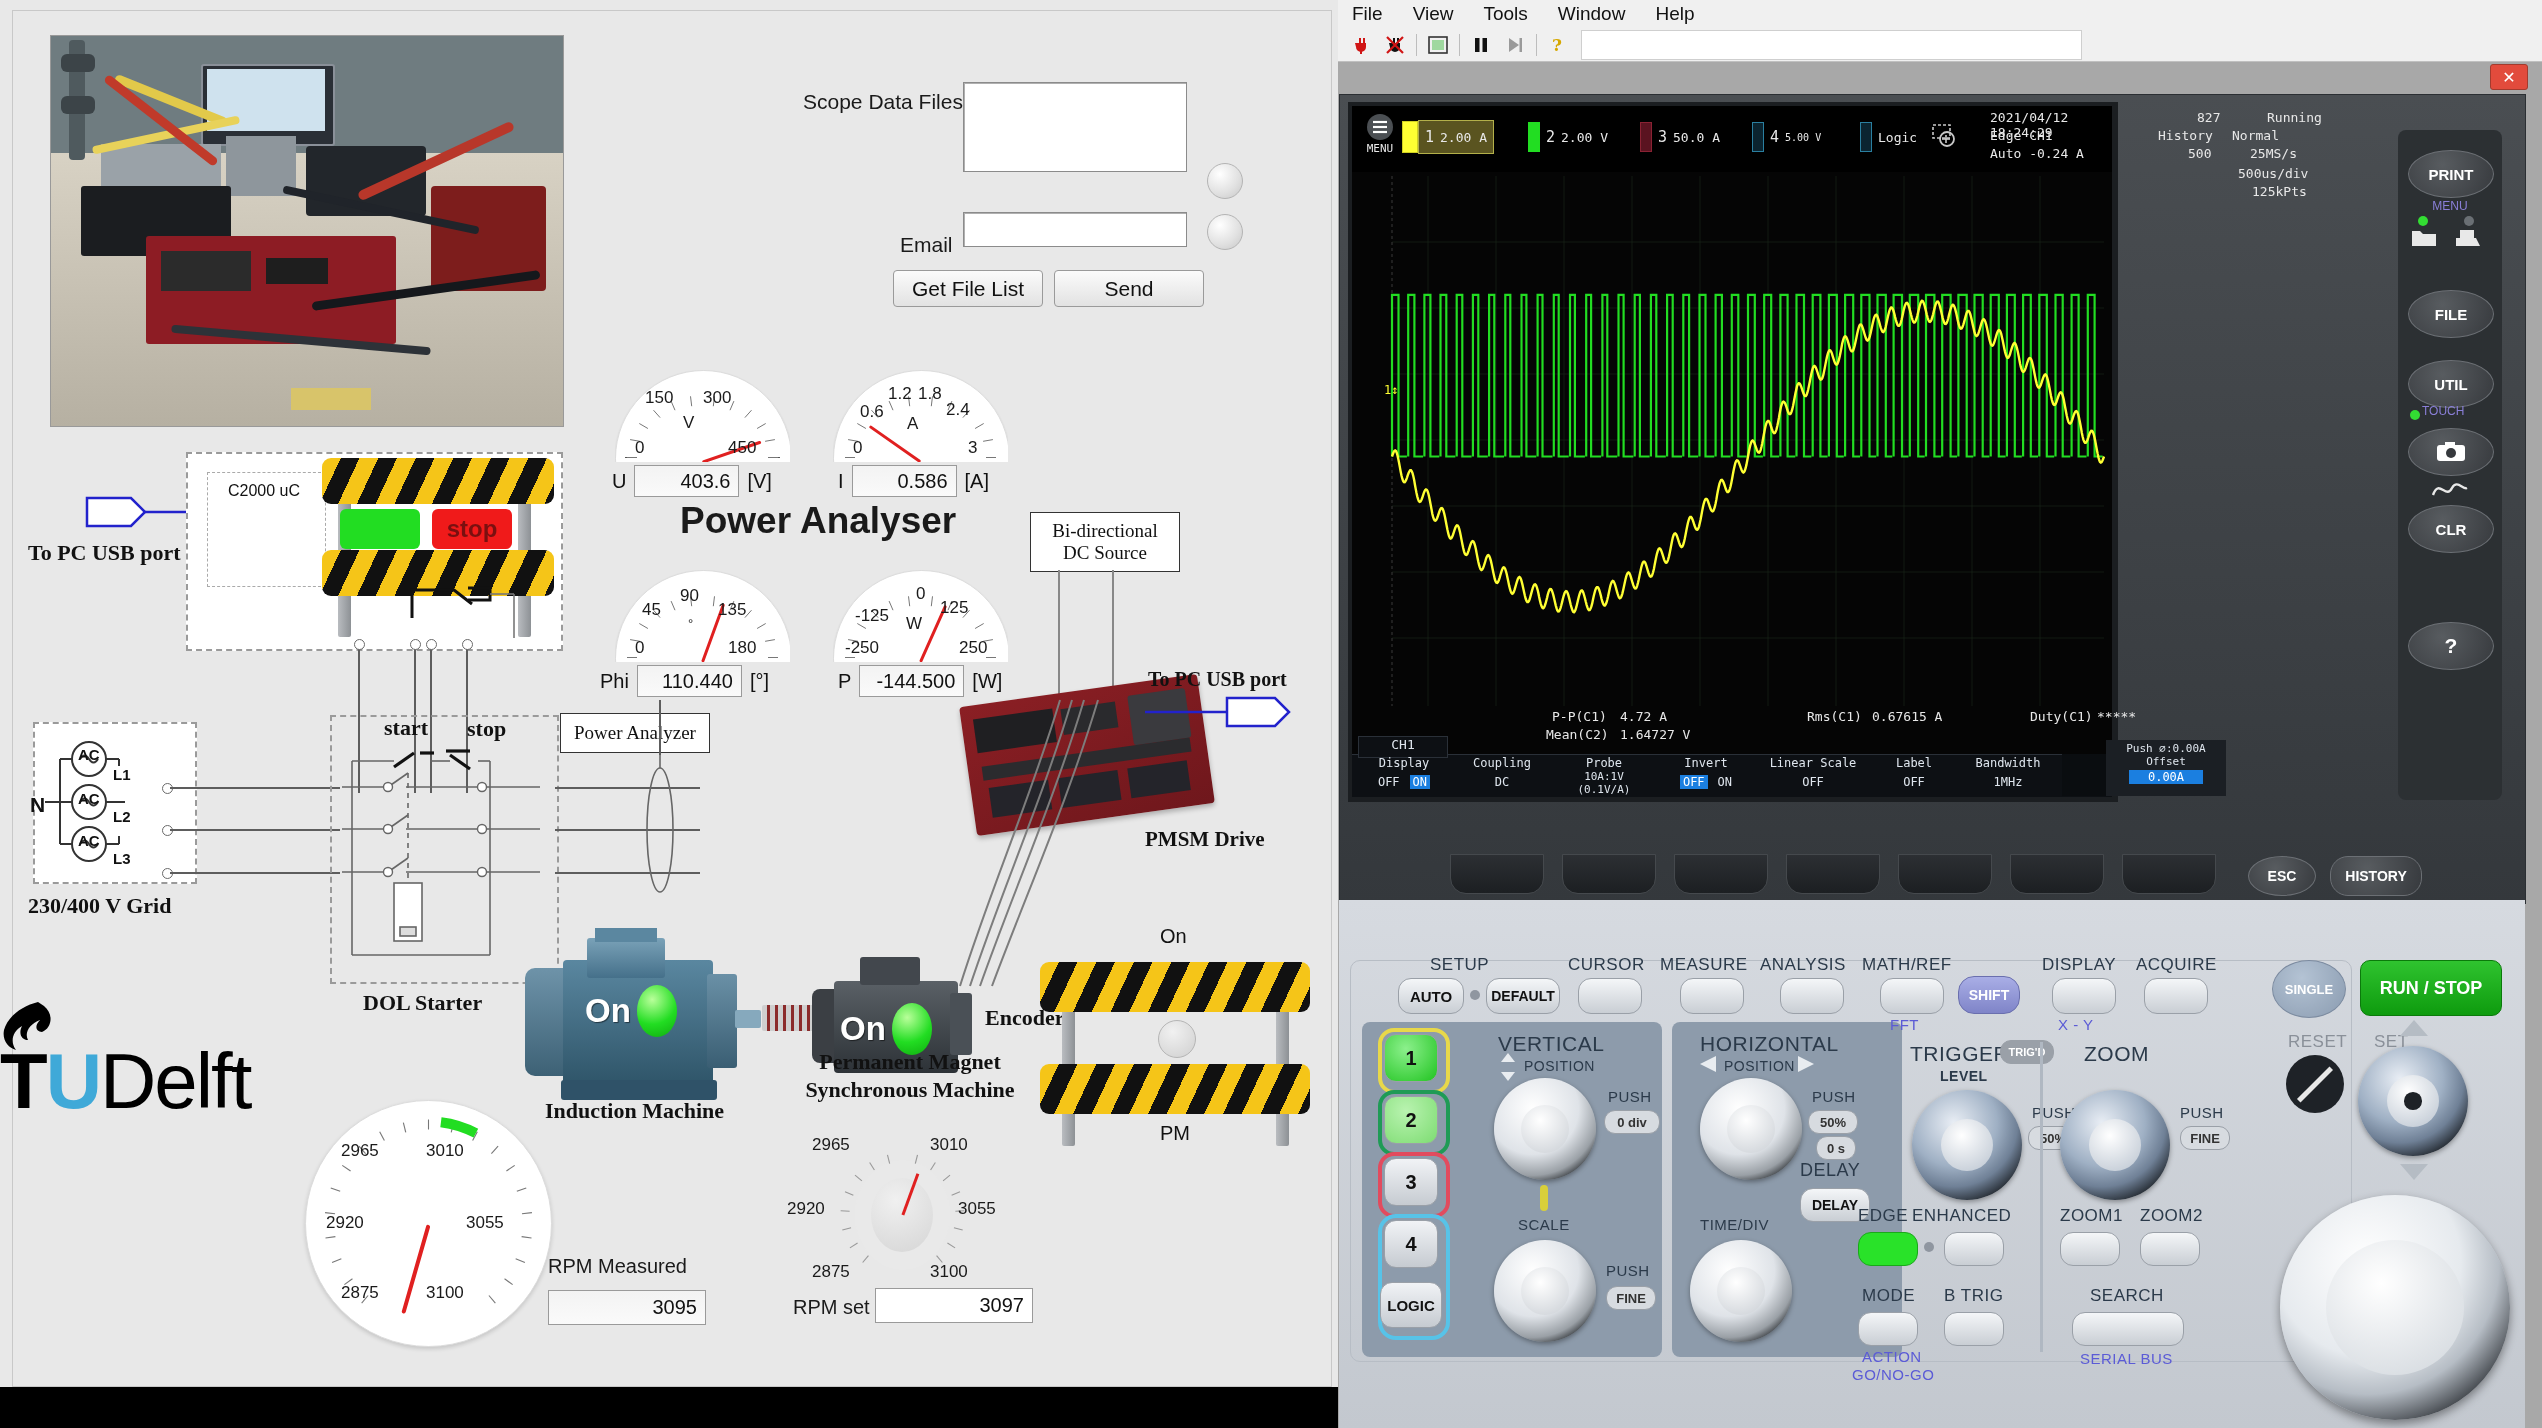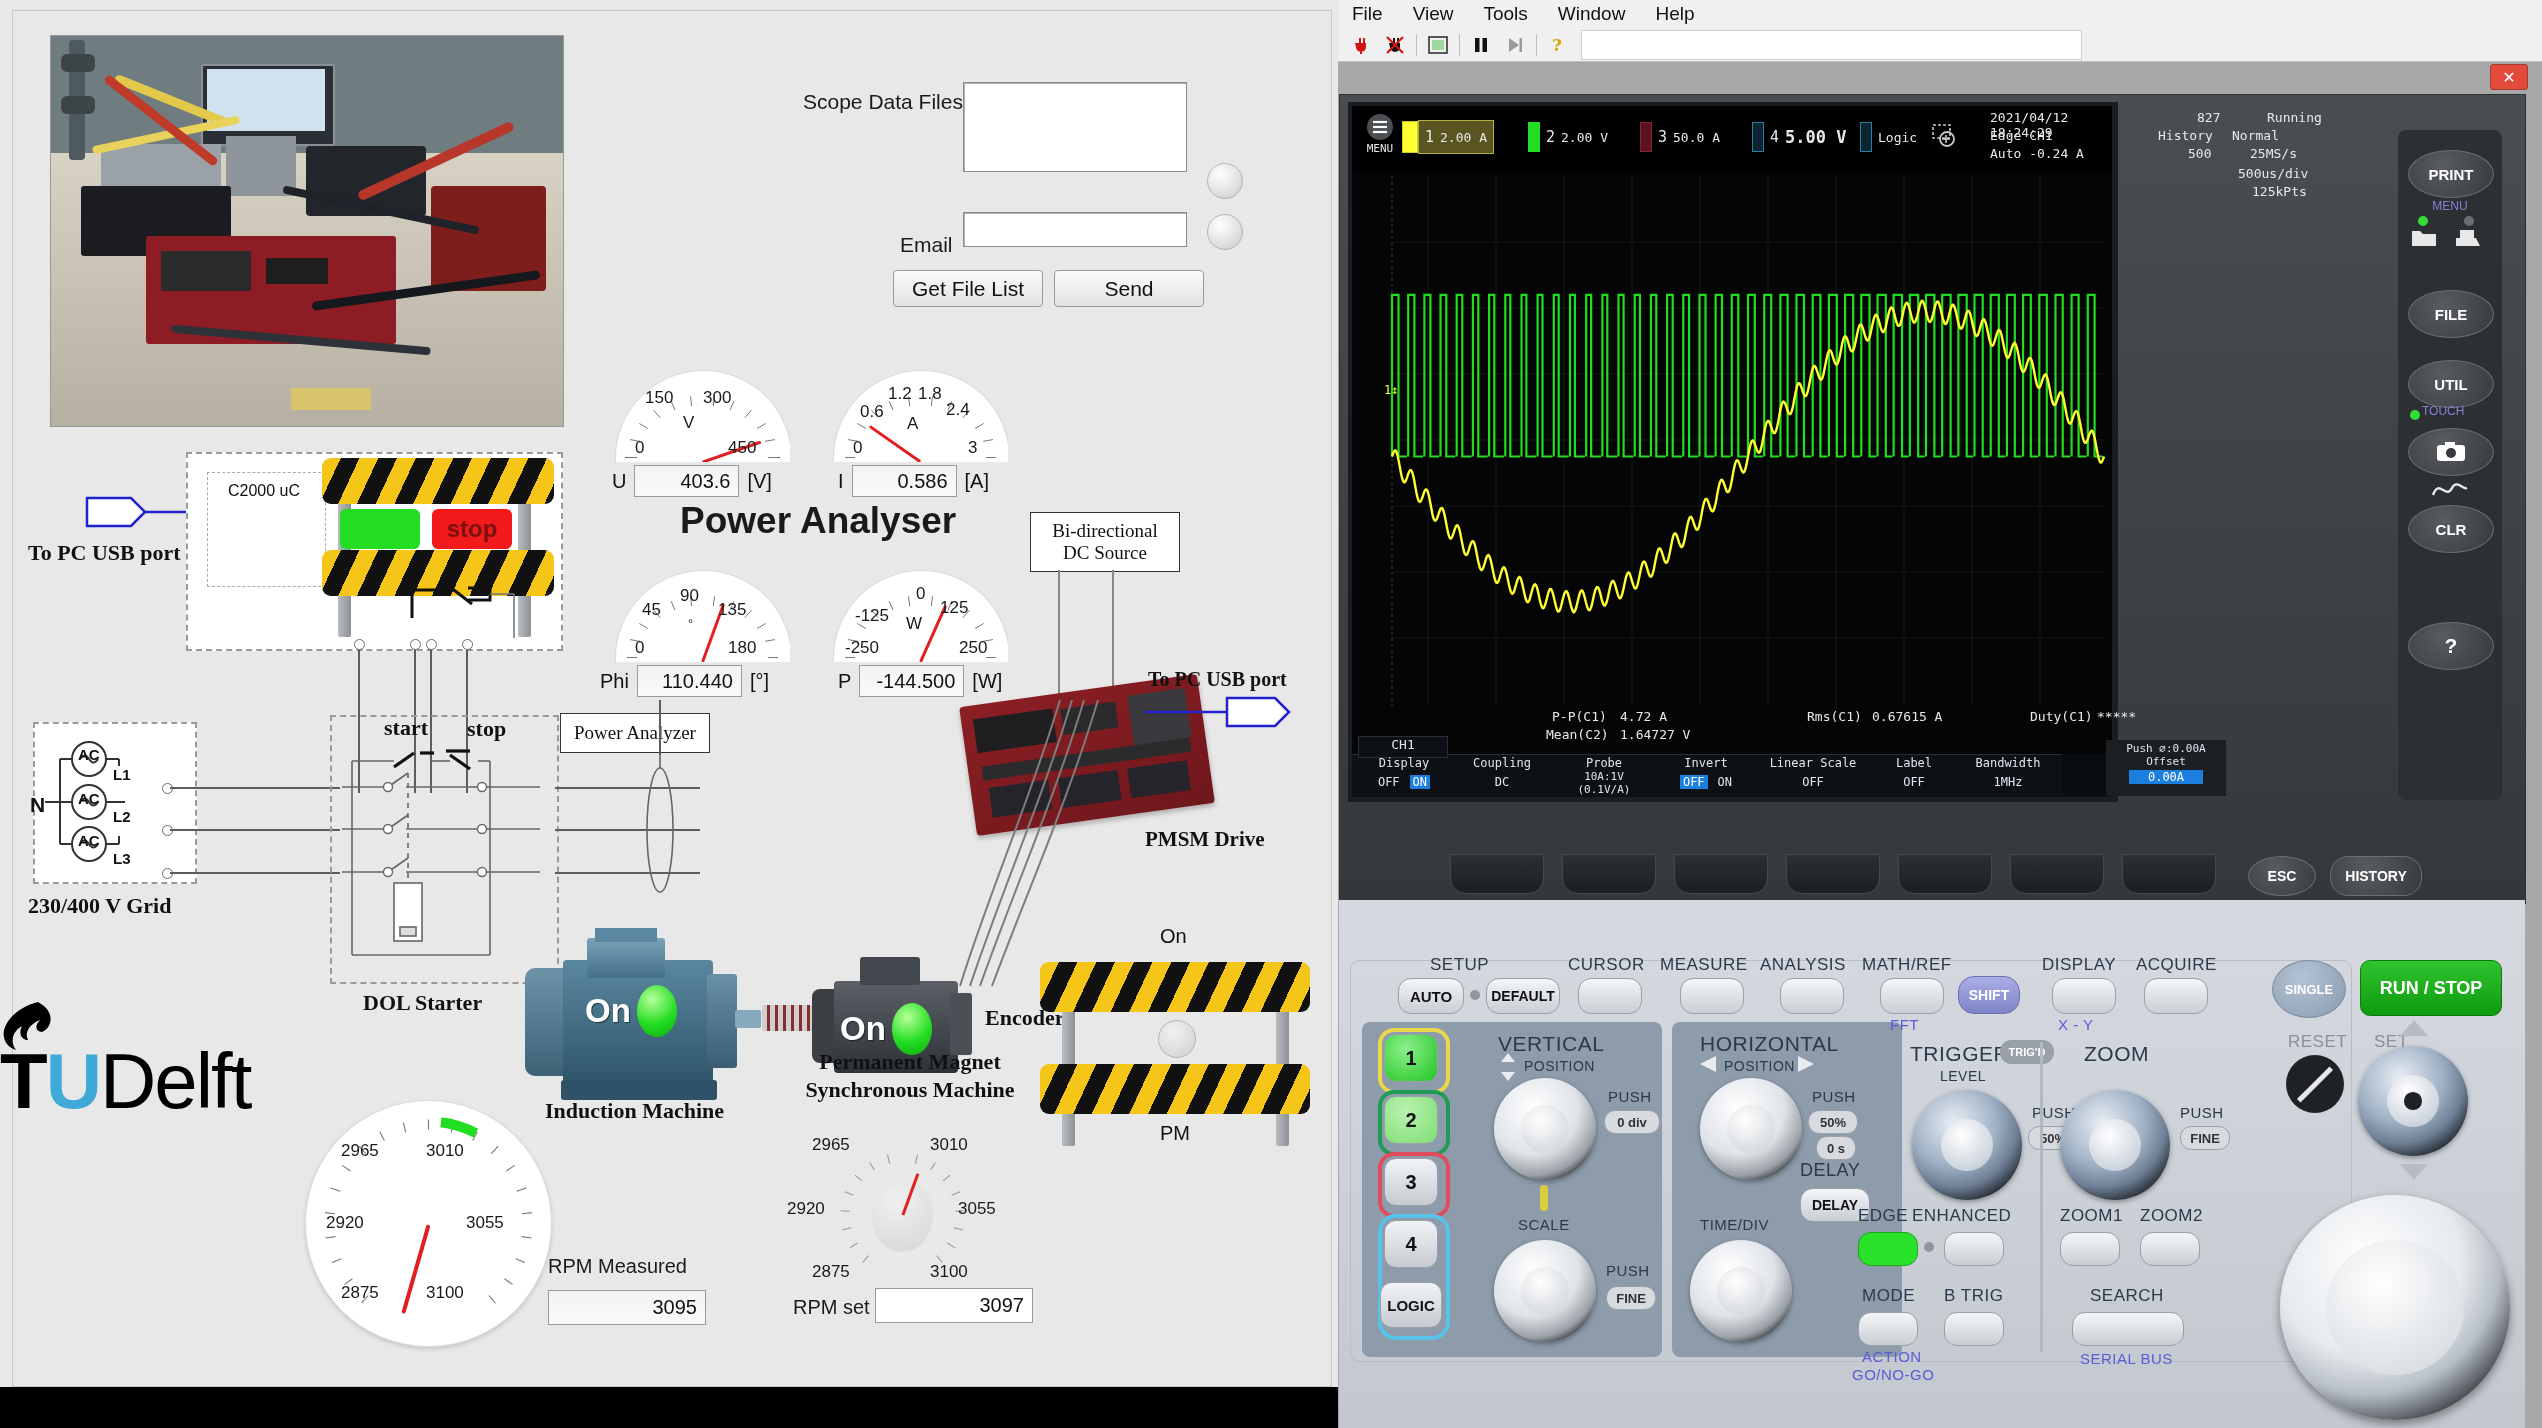--- a/index.html
+++ b/index.html
@@ -817,21 +817,21 @@
     <div style="width:10px;height:28px;background:#5a1320;border:1px solid #8a2233;"></div>
     <div style="padding:2px 6px;display:flex;align-items:center;gap:6px;height:28px;">
       <span class="scopetxt" style="position:relative;font-size:15px;">3</span>
       <span class="scopetxt" style="position:relative;font-size:13px;">50.0 A</span>
     </div>
   </div>
   <div class="chbadge" style="left:400px;top:14px;">
     <div style="width:10px;height:28px;background:#0b2430;border:1px solid #2a7fa0;"></div>
     <div style="padding:2px 6px;display:flex;align-items:center;gap:6px;height:28px;">
       <span class="scopetxt" style="position:relative;font-size:15px;">4</span>
-      <span class="scopetxt" style="position:relative;font-size:17px;font-weight:bold;">5.00 V</span>
+      <span class="scopetxt" style="position:relative;font-size:10px;">5.00 V</span>
     </div>
   </div>
   <div class="chbadge" style="left:508px;top:14px;">
     <div style="width:10px;height:28px;background:#0b2430;border:1px solid #2a7fa0;"></div>
     <span class="scopetxt" style="position:relative;font-size:13px;padding-left:6px;">Logic</span>
   </div>
   <div style="position:absolute;left:578px;top:16px;">
     <svg width="30" height="28" viewBox="0 0 30 28">
       <rect x="3" y="3" width="17" height="13" fill="none" stroke="#c8c8c8" stroke-width="1.6" stroke-dasharray="3,2"></rect>
       <circle cx="17" cy="17" r="7" fill="none" stroke="#c8c8c8" stroke-width="1.8"></circle>
@@ -1054,21 +1054,21 @@
 <div class="plabel" style="left:1800px;top:1160px;font-size:18px;">DELAY</div>
 <div class="pbtn" style="left:1800px;top:1188px;width:68px;height:32px;display:flex;align-items:center;justify-content:center;">
   <span style="font-size:14px;font-weight:bold;color:#111;">DELAY</span>
 </div>
 <div class="plabel" style="left:1700px;top:1216px;font-size:15px;">TIME/DIV</div>
 <div class="knob" style="left:1690px;top:1240px;width:102px;height:102px;">
     <div class="cap"></div>
   </div>
 
 <div class="plabel" style="left:1910px;top:1042px;font-size:21px;">TRIGGER</div>
-<div class="plabel" style="left:1940px;top:1068px;font-size:14px;">LEVEL</div>
+<div class="plabel" style="left:1940px;top:1068px;font-size:14px;font-weight:bold;">LEVEL</div>
 <div class="pill" style="left:2000px;top:1040px;width:52px;height:22px;background:#9aa0a8;color:#fff;font-size:11px;">TRIG'D</div>
 <div class="knobB" style="left:1912px;top:1090px;width:110px;height:110px;">
     <div class="cap"></div>
   </div>
 <div class="plabel" style="left:2032px;top:1104px;font-size:15px;">PUSH</div>
 <div class="pill" style="left:2028px;top:1126px;width:48px;height:22px;">50%</div>
 <div class="plabel" style="left:1858px;top:1206px;font-size:17px;">EDGE</div>
 <div class="plabel" style="left:1912px;top:1206px;font-size:17px;">ENHANCED</div>
 <div class="pbtn" style="left:1858px;top:1232px;width:58px;height:32px;background:#29e229;border-color:#1aa81a;"></div>
 <div style="position:absolute;left:1924px;top:1242px;width:10px;height:10px;border-radius:50%;background:#8f96a0;"></div>

